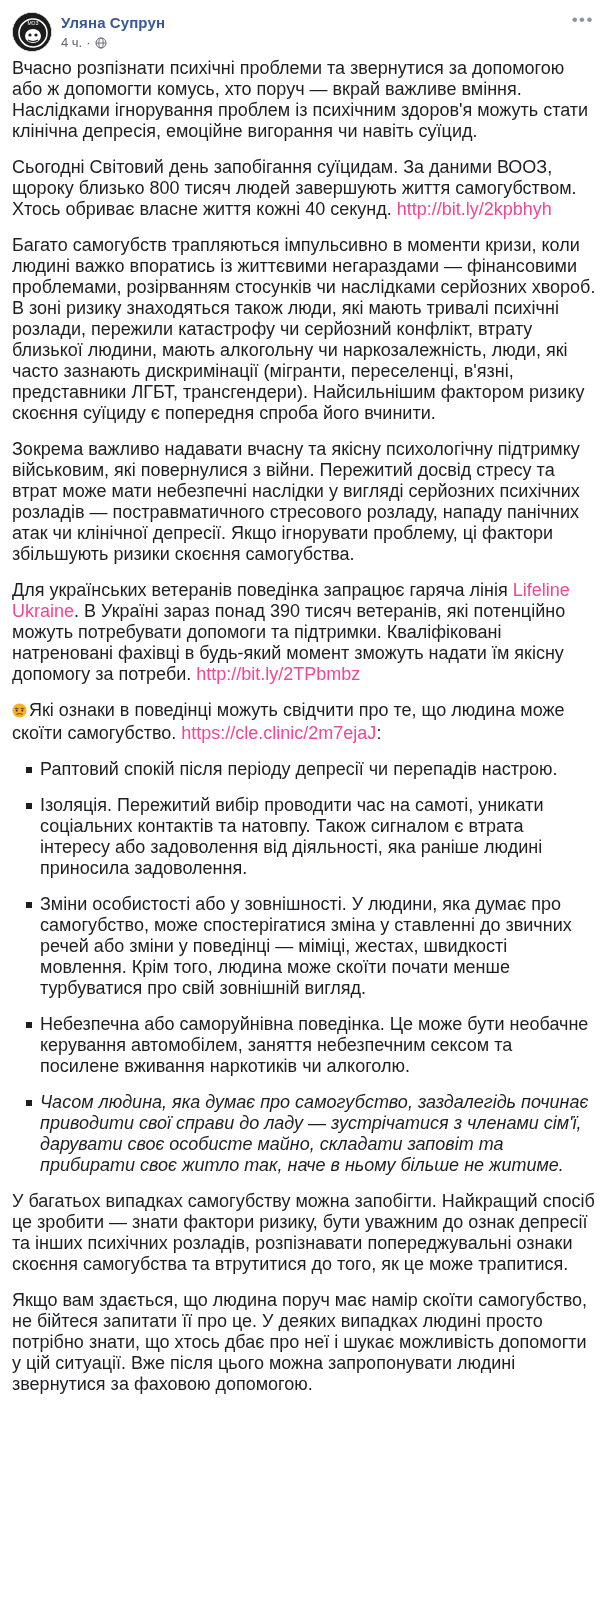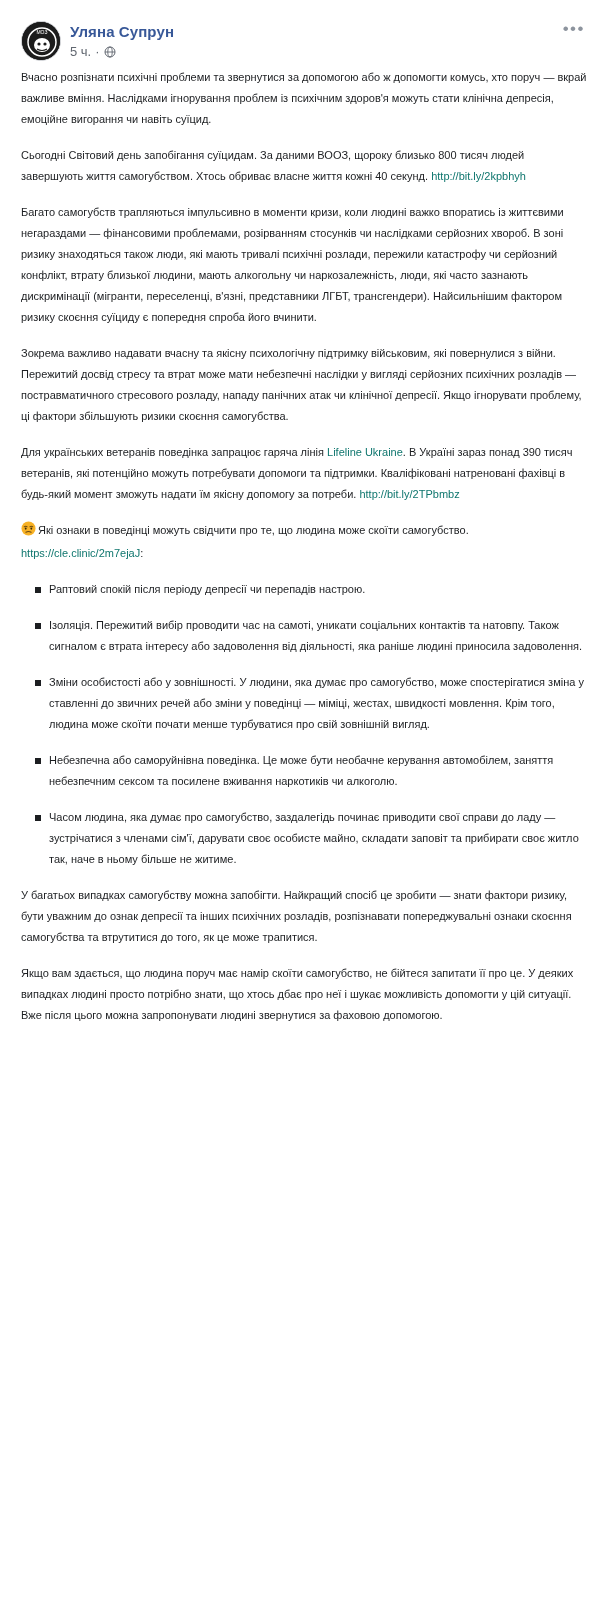--- a/index.html
+++ b/index.html
@@ -10,21 +10,21 @@
   }
   body {
     width: 608px;
     font-family: "Liberation Sans", sans-serif;
     color: #1c1e21;
     -webkit-font-smoothing: antialiased;
   }
   .post {
     width: 608px;
     background: #ffffff;
-    padding: 9px;
+    padding: 0;
   }
   .post-header {
     display: flex;
     align-items: flex-start;
     padding: 12px 12px 4px 12px;
     position: relative;
   }
   .avatar {
     width: 40px;
     height: 40px;
@@ -71,52 +71,53 @@
     right: 14px;
     top: 14px;
     color: #8d949e;
     font-size: 17px;
     letter-spacing: 1.5px;
     line-height: 12px;
     cursor: pointer;
   }
   .post-body {
     padding: 2px 12px 14px 12px;
-    font-size: 11px;
+    font-size: 18px;
     line-height: 21px;
     color: #1c1e21;
   }
   .post-body p {
     margin: 0 0 15px 0;
   }
   .post-body p:last-child {
     margin-bottom: 12px;
   }
   a.link {
-    color: #0f766e;
+    color: #ec4899;
     text-decoration: none;
     cursor: pointer;
   }
   .emoji {
     display: inline-block;
     vertical-align: -2px;
     margin-right: 2px;
   }
   ul.bullets {
     list-style: none;
     margin: 0 0 15px 0;
     padding: 0;
   }
   ul.bullets li {
     position: relative;
     padding-left: 28px;
     margin-bottom: 15px;
   }
   ul.bullets li:last-child {
     margin-bottom: 8px;
+    font-style: italic;
   }
   ul.bullets li::before {
     content: "";
     position: absolute;
     left: 14px;
     top: 8px;
     width: 6px;
     height: 6px;
     background: #1c1e21;
   }
@@ -135,21 +136,21 @@
         <text x="20" y="12" fill="#ffffff" font-size="5" text-anchor="middle" font-family="Liberation Sans, sans-serif">МОЗ</text>
         <ellipse cx="20" cy="23" rx="8" ry="7" fill="#ffffff"></ellipse>
         <circle cx="17" cy="22" r="1.6" fill="#1c1c1c"></circle>
         <circle cx="23" cy="22" r="1.6" fill="#1c1c1c"></circle>
         <path d="M15 27 Q20 30 25 27" stroke="#1c1c1c" stroke-width="1.2" fill="none"></path>
       </svg>
     </div>
     <div class="header-text">
       <div class="author-name">Уляна Супрун</div>
       <div class="meta-row">
-        <span>5 ч.</span>
+        <span>4 ч.</span>
         <span class="sep">·</span>
         <span class="globe-icon">
           <svg width="12" height="12" viewBox="0 0 12 12" aria-hidden="true">
             <circle cx="6" cy="6" r="5" fill="none" stroke="#616770" stroke-width="1"></circle>
             <ellipse cx="6" cy="6" rx="2.2" ry="5" fill="none" stroke="#616770" stroke-width="0.9"></ellipse>
             <line x1="1" y1="6" x2="11" y2="6" stroke="#616770" stroke-width="0.9"></line>
           </svg>
         </span>
       </div>
     </div>

